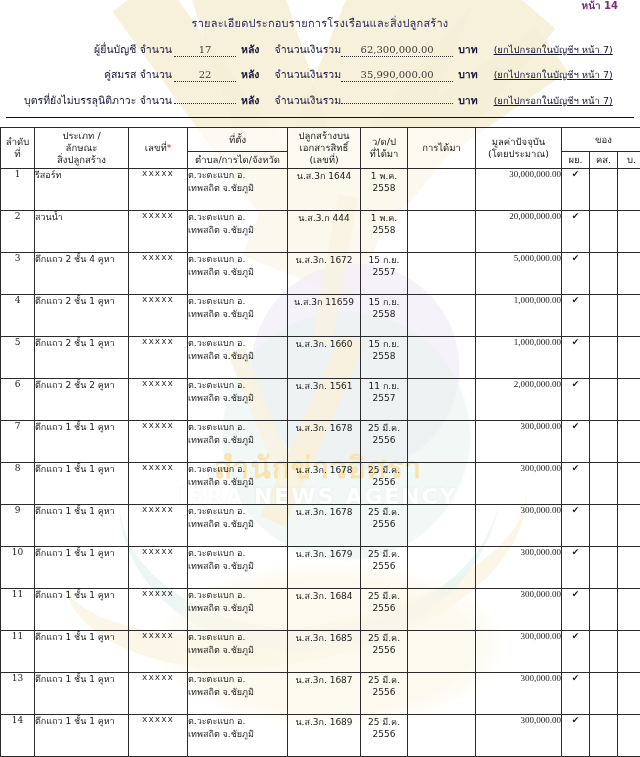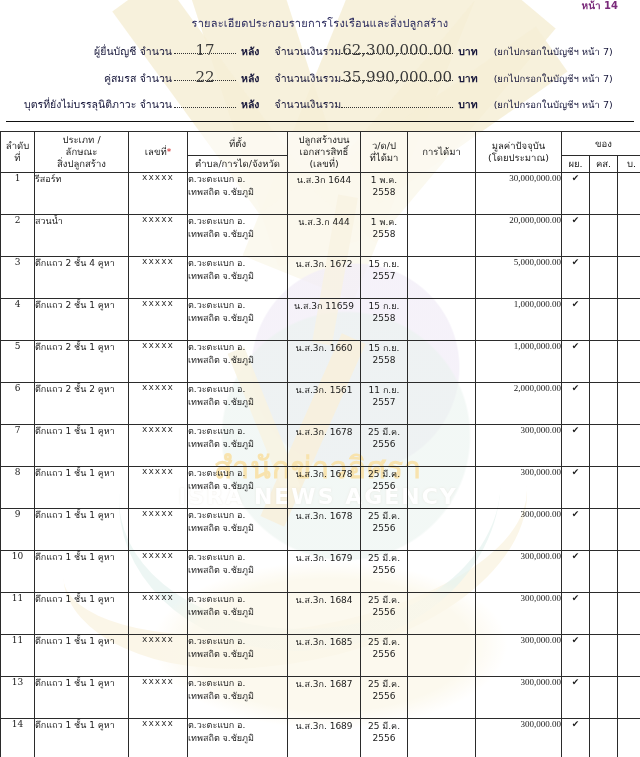--- a/index.html
+++ b/index.html
@@ -43,26 +43,26 @@
   #page{position:relative;z-index:2;width:640px;height:757px;}
 
   .pageno{position:absolute;right:22px;top:-2px;font-size:10px;color:#7a2b7a;font-weight:bold;}
 
   .doc-title{text-align:center;font-size:11px;color:#2b2b5e;padding-top:14px;letter-spacing:.2px;}
 
   .form-block{margin:9px 0 0 0;padding:0 6px 0 0;}
   .form-row{display:flex;align-items:baseline;font-size:10.5px;color:#16163a;margin-bottom:8px;white-space:nowrap;}
   .lbl-right{width:172px;text-align:right;padding-right:2px;}
   .dotline{border-bottom:1px dotted #333;position:relative;text-align:center;
-           font-family:"DejaVu Serif","Liberation Serif",serif;font-size:15px;color:#3a3a3a;height:12px;}
+           font-family:"DejaVu Serif","Liberation Serif",serif;font-size:10px;color:#3a3a3a;height:12px;}
   .dot-a{width:62px;}
   .dot-b{width:112px;}
   .unit{padding:0 5px;font-weight:bold;}
   .sumlbl{padding-left:10px;}
-  .note{padding-left:11px;font-size:9.5px;color:#16163a;}
+  .note{padding-left:11px;font-size:9.5px;color:#16163a;text-decoration:underline;}
 
   hr.rule{border:0;border-top:1.6px solid #111;margin:4px 6px 0 6px;}
 
   
   table.main{border-collapse:collapse;width:620px;margin:9px auto 0 auto;table-layout:fixed;}
   table.main th, table.main td{border:1px solid #2b2b2b;padding:0;}
   table.main th{font-size:9.5px;font-weight:normal;color:#1a1a1a;line-height:1.25;padding:2px 1px;text-align:center;}
   table.main td{font-size:9px;color:#1a1a1a;vertical-align:top;height:41px;}
   .ast{color:#cc1111;font-size:9px;}
 

